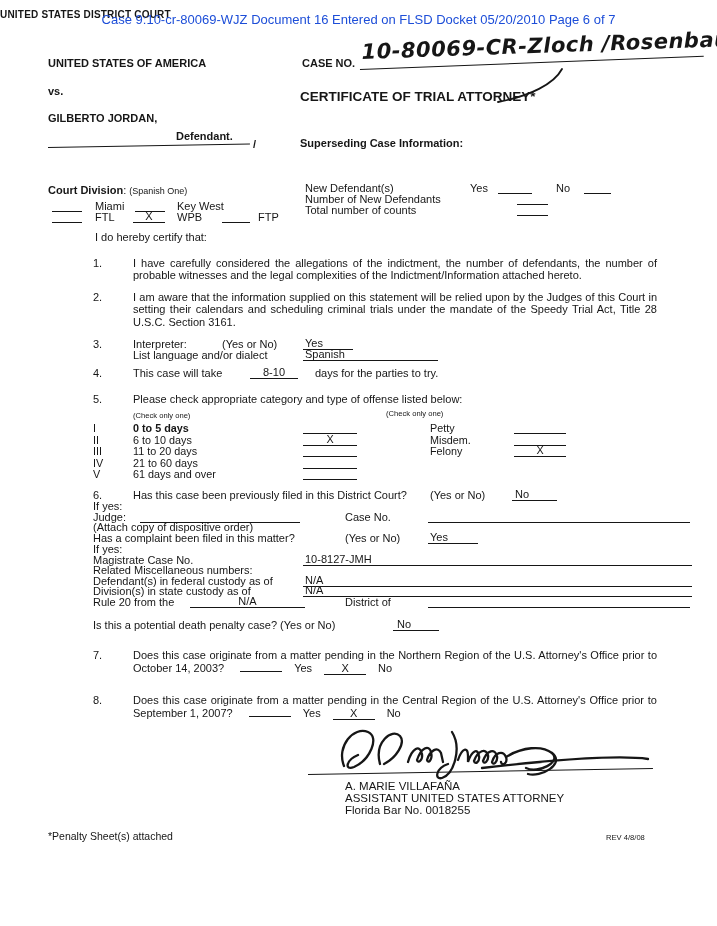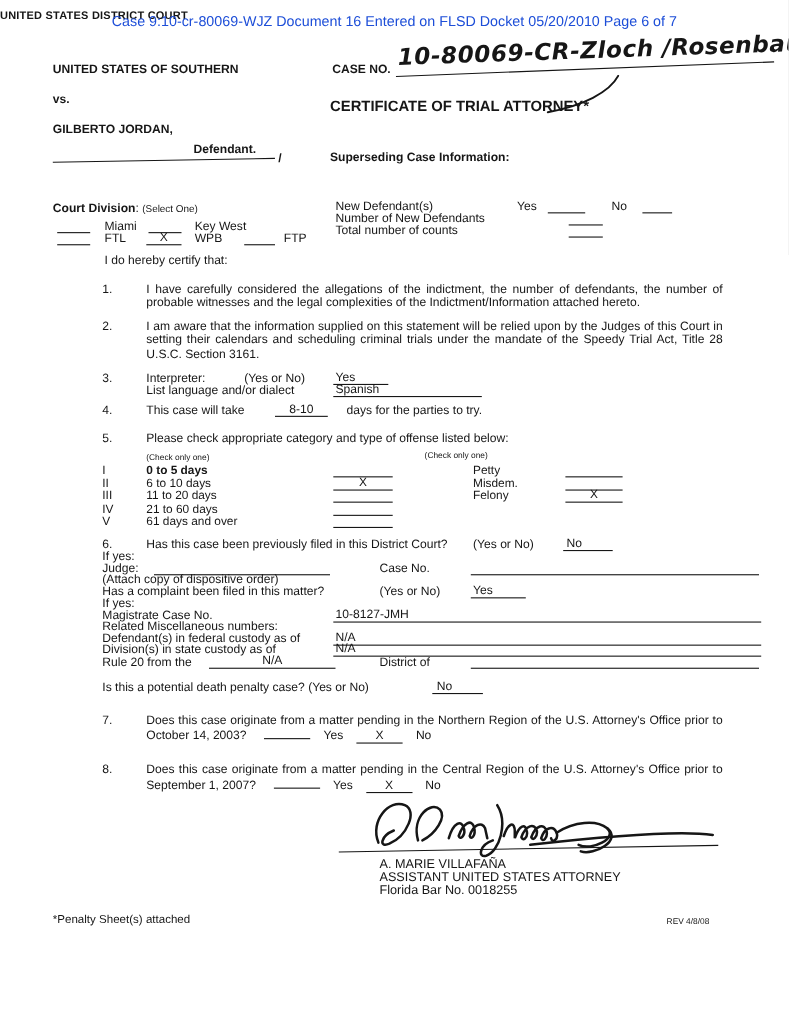--- a/index.html
+++ b/index.html
@@ -32,39 +32,39 @@
   svg { display:block; }
 </style>
 </head>
 <body>
 
 <div class="page">
 
   <div class="a courthead" style="top:9px;">UNITED STATES DISTRICT COURT</div>
   <div class="a stamp" style="color:#1d4ed8;">Case 9:10-cr-80069-WJZ   Document 16   Entered on FLSD Docket 05/20/2010   Page 6 of 7</div>
 
-  <div class="a b" style="left:48px; top:57px;">UNITED STATES OF SOUTHERN</div>
+  <div class="a b" style="left:48px; top:57px;">UNITED STATES OF AMERICA</div>
   <div class="a b" style="left:48px; top:85px;">vs.</div>
   <div class="a b" style="left:48px; top:112px;">GILBERTO JORDAN,</div>
   <div class="a b" style="left:176px; top:130px;">Defendant.</div>
   <div class="ln rot-1" style="left:48px; top:136px; width:202px;"></div>
   <div class="a b" style="left:253px; top:138px;">/</div>
 
   <div class="a b" style="left:302px; top:57px;">CASE NO.</div>
   <div class="a hand" style="left:362px; top:40px;">10-80069-CR-Zloch /Rosenbaum</div>
   <div class="ln rot-2" style="left:360px; top:58px; width:344px;"></div>
   <svg class="a" style="left:470px; top:68px;" width="110" height="36" viewBox="0 0 110 36">
     <path d="M92 1 C84 16 60 28 28 34" fill="none" stroke="#161616" stroke-width="1.8" stroke-linecap="round"></path>
   </svg>
   <div class="a b" style="left:300px; top:89px; font-size:13.5px;">CERTIFICATE OF TRIAL ATTORNEY*</div>
   <div class="a b" style="left:300px; top:137px;">Superseding Case Information:</div>
 
   <div class="a" style="left:48px; top:184px;">
     <span class="b">Court Division</span><span>:</span>
-    <span class="xs">(Select One)</span>
+    <span class="xs">(Spanish One)</span>
   </div>
   <div class="ln" style="left:52px; top:200px; width:30px;"></div>
   <div class="a" style="left:95px; top:200px;">Miami</div>
   <div class="ln" style="left:135px; top:200px; width:30px;"></div>
   <div class="a" style="left:177px; top:200px;">Key West</div>
   <div class="ln" style="left:52px; top:211px; width:30px;"></div>
   <div class="a" style="left:95px; top:211px;">FTL</div>
   <div class="ln ctr" style="left:133px; top:211px; width:32px;">X</div>
   <div class="a" style="left:177px; top:211px;">WPB</div>
   <div class="ln" style="left:222px; top:211px; width:28px;"></div>

